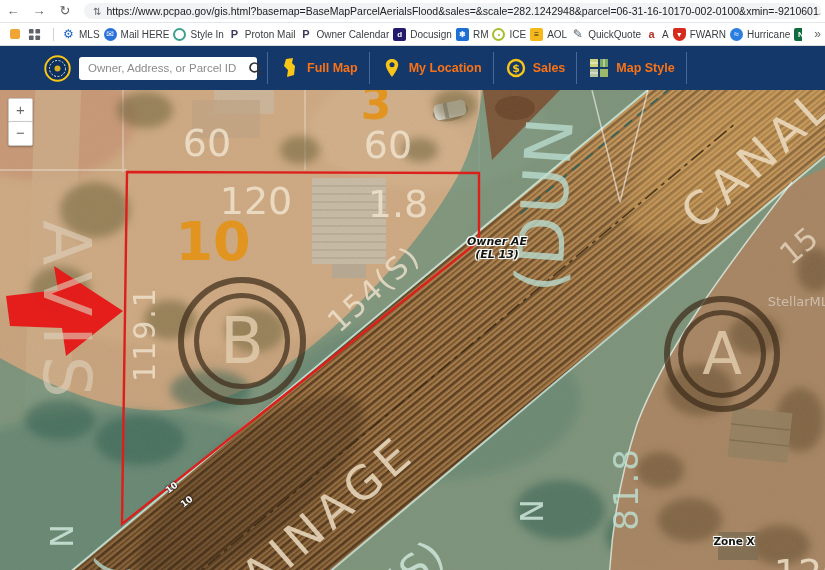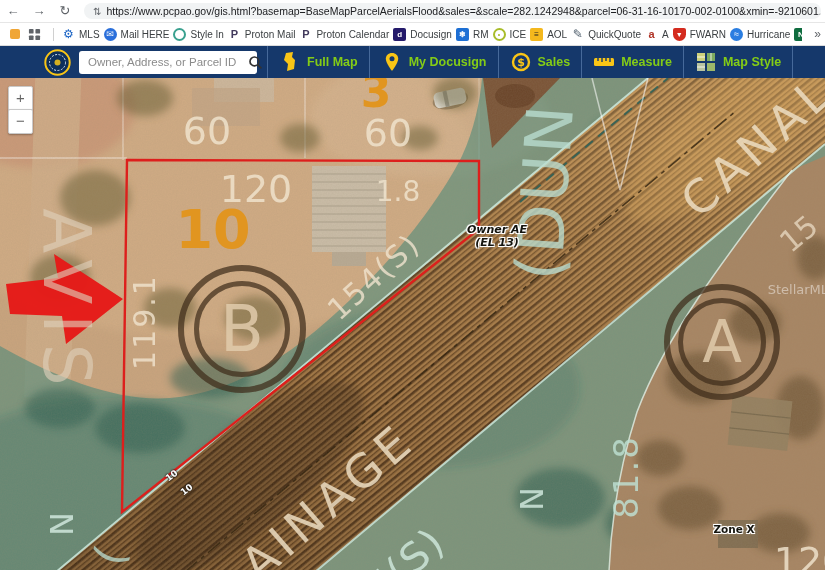--- a/index.html
+++ b/index.html
@@ -26,32 +26,32 @@
   .bm-ic.circle{border-radius:50%;}
   .bm-ic.ring{border-radius:50%;border:2px solid;width:9px;height:9px;font-size:7px;}
   .bm-ic.shield{border-radius:2px 2px 50% 50%;font-size:7px;}
   .bm-ic.plain{font-size:12px;}
   .bm-ic.plain-bold{font-size:11px;font-weight:bold;}
   .bm-ic.square{font-size:8px;font-weight:bold;}
   .bm-label{font-size:10px;color:#3c4043;margin-left:4px;white-space:nowrap;}
   #bm-more{color:#5f6368;font-size:12px;margin-left:2px;flex:0 0 auto;cursor:pointer;}
 
   
-  #gis-toolbar{height:32px;background:#15386b;display:flex;align-items:center;}
+  #gis-toolbar{height:44px;background:#15386b;display:flex;align-items:center;}
   #seal{margin:0 8px 0 44px;flex:0 0 auto;cursor:pointer;}
   #search-box{width:178px;height:23px;background:#fff;border-radius:3px;display:flex;align-items:center;flex:0 0 auto;}
   #search-input{flex:1;border:none;outline:none;font-size:11.5px;color:#333;padding:0 0 0 9px;background:transparent;
                 font-family:"Liberation Sans",sans-serif;}
   #search-input::placeholder{color:#8b8b8b;}
   #search-btn{width:28px;height:23px;border:none;background:transparent;display:flex;align-items:center;justify-content:center;cursor:pointer;}
   #tb-buttons{display:flex;height:32px;margin-left:10px;flex:0 0 auto;}
   .tb-btn{display:flex;align-items:center;gap:6px;background:transparent;border:none;border-left:1px solid #4a6globals;
           border-left:1px solid #46699a;padding:0 11px;cursor:pointer;height:32px;}
   .tb-btn:last-child{border-right:1px solid #46699a;}
-  .tb-btn span{color:#84cc16;font-size:12.5px;font-weight:bold;white-space:nowrap;font-family:"Liberation Sans",sans-serif;}
+  .tb-btn span{color:#f97316;font-size:12.5px;font-weight:bold;white-space:nowrap;font-family:"Liberation Sans",sans-serif;}
   .tb-ic{width:22px;height:20px;flex:0 0 auto;}
 
   
   #map{position:relative;width:825px;height:494px;overflow:hidden;cursor:grab;background:#c9a47e;}
   #map-svg{position:absolute;left:0;top:0;}
   #map-labels{position:absolute;left:0;top:0;width:825px;height:494px;pointer-events:none;}
   .map-label{position:absolute;white-space:nowrap;font-family:"DejaVu Sans",sans-serif;line-height:1;}
   .map-label.halo{text-shadow:-1px -1px 0 #fff,1px -1px 0 #fff,-1px 1px 0 #fff,1px 1px 0 #fff,0 0 3px #fff;}
   .map-label.dhalo{text-shadow:0 0 2px rgba(0,0,0,.95),0 0 2px rgba(0,0,0,.8);}
   .zone-ring{position:absolute;border:6px solid;border-radius:50%;display:flex;align-items:center;justify-content:center;}
@@ -135,21 +135,21 @@
         <span class="bm-item">
           <span class="bm-ic ring" style="border-color: rgb(58, 161, 143); color: rgb(58, 161, 143);"></span>
           <span class="bm-label">Style In</span>
         </span>
         <span class="bm-item">
           <span class="bm-ic plain-bold" style="color: rgb(65, 57, 92);">P</span>
           <span class="bm-label">Proton Mail</span>
         </span>
         <span class="bm-item">
           <span class="bm-ic plain-bold" style="color: rgb(65, 57, 92);">P</span>
-          <span class="bm-label">Proton Calendar</span>
+          <span class="bm-label">Owner Calendar</span>
         </span>
         <span class="bm-item">
           <span class="bm-ic square" style="background: rgb(36, 26, 107); color: rgb(255, 255, 255);">d</span>
           <span class="bm-label">Docusign</span>
         </span>
         <span class="bm-item">
           <span class="bm-ic square" style="background: rgb(29, 111, 212); color: rgb(255, 255, 255);">❄</span>
           <span class="bm-label">RM</span>
         </span>
         <span class="bm-item">
@@ -202,33 +202,27 @@
         <button class="tb-btn">
           <svg class="tb-ic" viewBox="0 0 22 20">
             <use href="#sym-county"></use>
           </svg>
           <span>Full Map</span>
         </button>
         <button class="tb-btn">
           <svg class="tb-ic" viewBox="0 0 22 20">
             <use href="#sym-pin"></use>
           </svg>
-          <span>My Docusign</span>
+          <span>My Location</span>
         </button>
         <button class="tb-btn">
           <svg class="tb-ic" viewBox="0 0 22 20">
             <use href="#sym-dollar"></use>
           </svg>
           <span>Sales</span>
-        </button>
-        <button class="tb-btn">
-          <svg class="tb-ic" viewBox="0 0 22 20">
-            <use href="#sym-ruler"></use>
-          </svg>
-          <span>Measure</span>
         </button>
         <button class="tb-btn">
           <svg class="tb-ic" viewBox="0 0 22 20">
             <use href="#sym-tiles"></use>
           </svg>
           <span>Map Style</span>
         </button>
       </div>
   </div>
 
@@ -344,21 +338,21 @@
 
       <polygon points="6,206 58,200 54,176 123,221 66,266 62,238 10,236" fill="#e51a18" opacity="0.97"></polygon>
     </svg>
 
     <div id="map-labels">
         <div class="map-label" style="font-size: 66px; color: rgba(222, 208, 188, 0.62); letter-spacing: 10px; left: 66px; top: 224px; transform: translate(-50%, -50%) rotate(90deg);">AVIS</div>
         <div class="map-label" style="font-size: 38px; color: rgba(240, 228, 206, 0.82); left: 207px; top: 53px; transform: translate(-50%, -50%) rotate(0deg);">60</div>
         <div class="map-label" style="font-size: 44px; color: rgba(226, 148, 26, 0.95); font-weight: bold; left: 376px; top: 14px; transform: translate(-50%, -50%) rotate(0deg);">3</div>
         <div class="map-label" style="font-size: 38px; color: rgba(240, 228, 206, 0.82); left: 388px; top: 55px; transform: translate(-50%, -50%) rotate(0deg);">60</div>
         <div class="map-label" style="font-size: 38px; color: rgba(240, 228, 206, 0.82); left: 256px; top: 111px; transform: translate(-50%, -50%) rotate(0deg);">120</div>
-        <div class="map-label" style="font-size: 28px; color: rgba(240, 228, 206, 0.82); left: 398px; top: 114px; transform: translate(-50%, -50%) rotate(0deg);">1.8</div>
+        <div class="map-label" style="font-size: 38px; color: rgba(240, 228, 206, 0.82); left: 398px; top: 114px; transform: translate(-50%, -50%) rotate(0deg);">1.8</div>
         <div class="map-label" style="font-size: 54px; color: rgba(226, 148, 26, 0.95); font-weight: bold; left: 213px; top: 152px; transform: translate(-50%, -50%) rotate(0deg);">10</div>
         <div class="map-label" style="font-size: 30px; color: rgba(240, 228, 206, 0.8); letter-spacing: 2px; left: 145px; top: 244px; transform: translate(-50%, -50%) rotate(-90deg);">119.1</div>
         <div class="map-label" style="font-size: 30px; color: rgba(240, 228, 206, 0.8); letter-spacing: 2px; left: 374px; top: 199px; transform: translate(-50%, -50%) rotate(-42deg);">154(S)</div>
         <div class="map-label" style="font-size: 46px; color: rgba(236, 221, 194, 0.85); letter-spacing: 6px; left: 757px; top: 68px; transform: translate(-50%, -50%) rotate(-42deg);">CANAL</div>
         <div class="map-label" style="font-size: 64px; color: rgba(186, 222, 209, 0.78); letter-spacing: 2px; left: 545px; top: 114px; transform: translate(-50%, -50%) rotate(-86deg);">(DUN</div>
         <div class="zone-ring" style="height: 116px; width: 116px; border-color: rgba(62, 44, 26, 0.72); left: 242px; top: 251px; transform: translate(-50%, -50%) rotate(0deg);">
           <div class="zone-ring inner" style="height: 86px; width: 86px; border-color: rgba(62, 44, 26, 0.72);">
             <span class="ring-letter" style="font-size: 64px; color: rgba(225, 203, 172, 0.85);">B</span>
           </div>
         </div>

